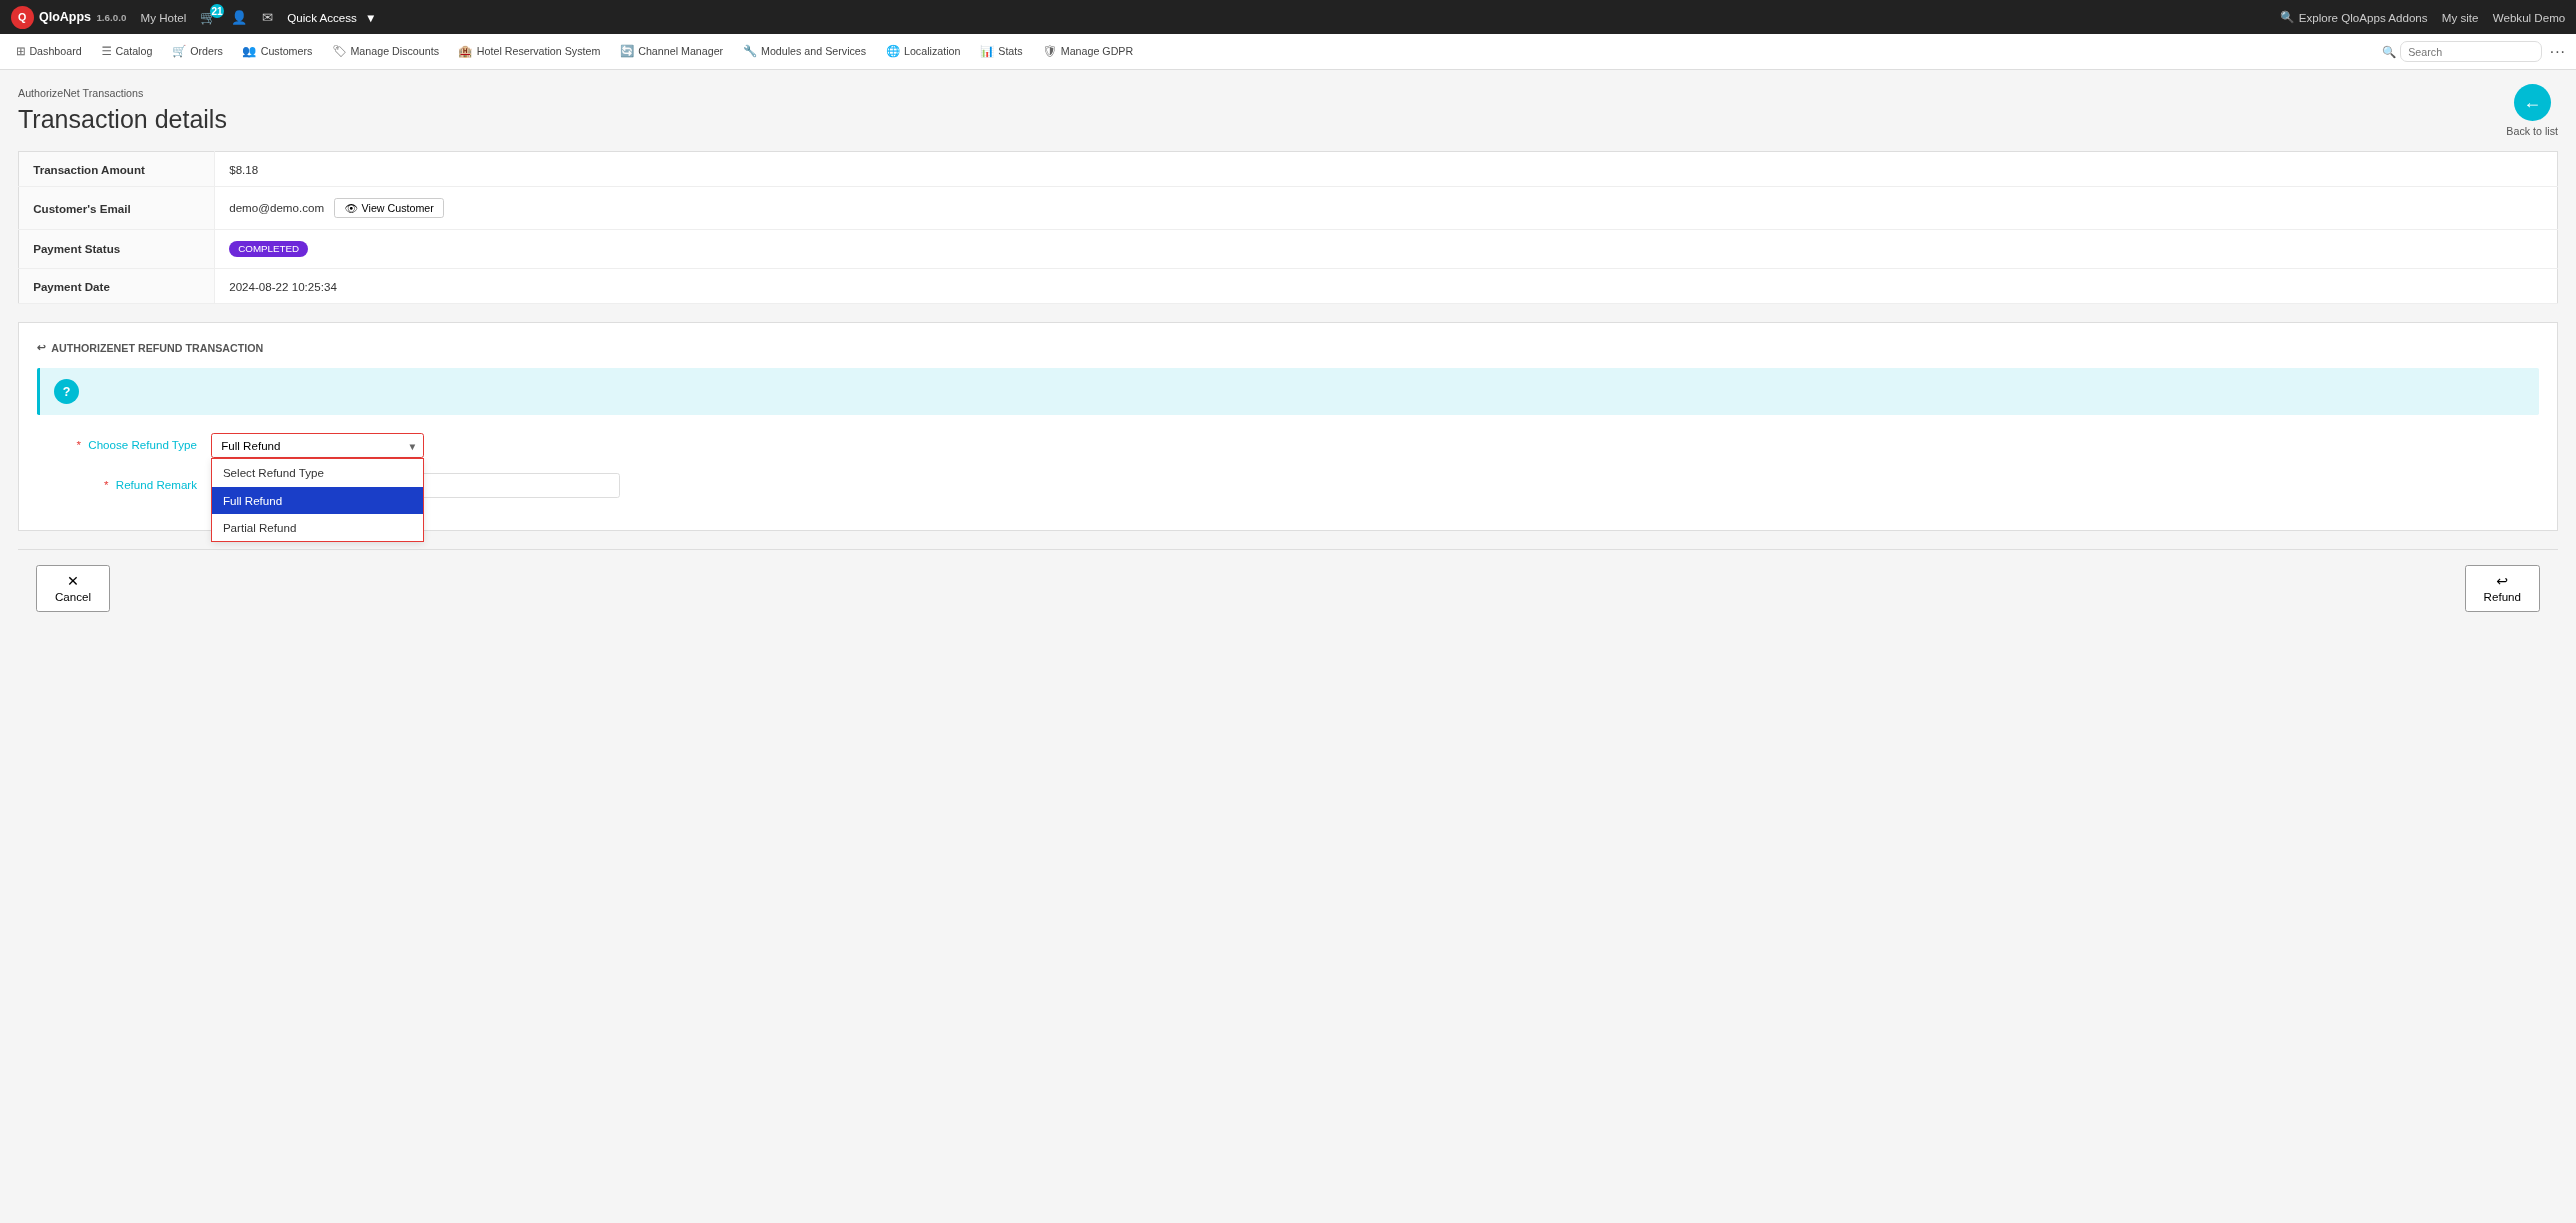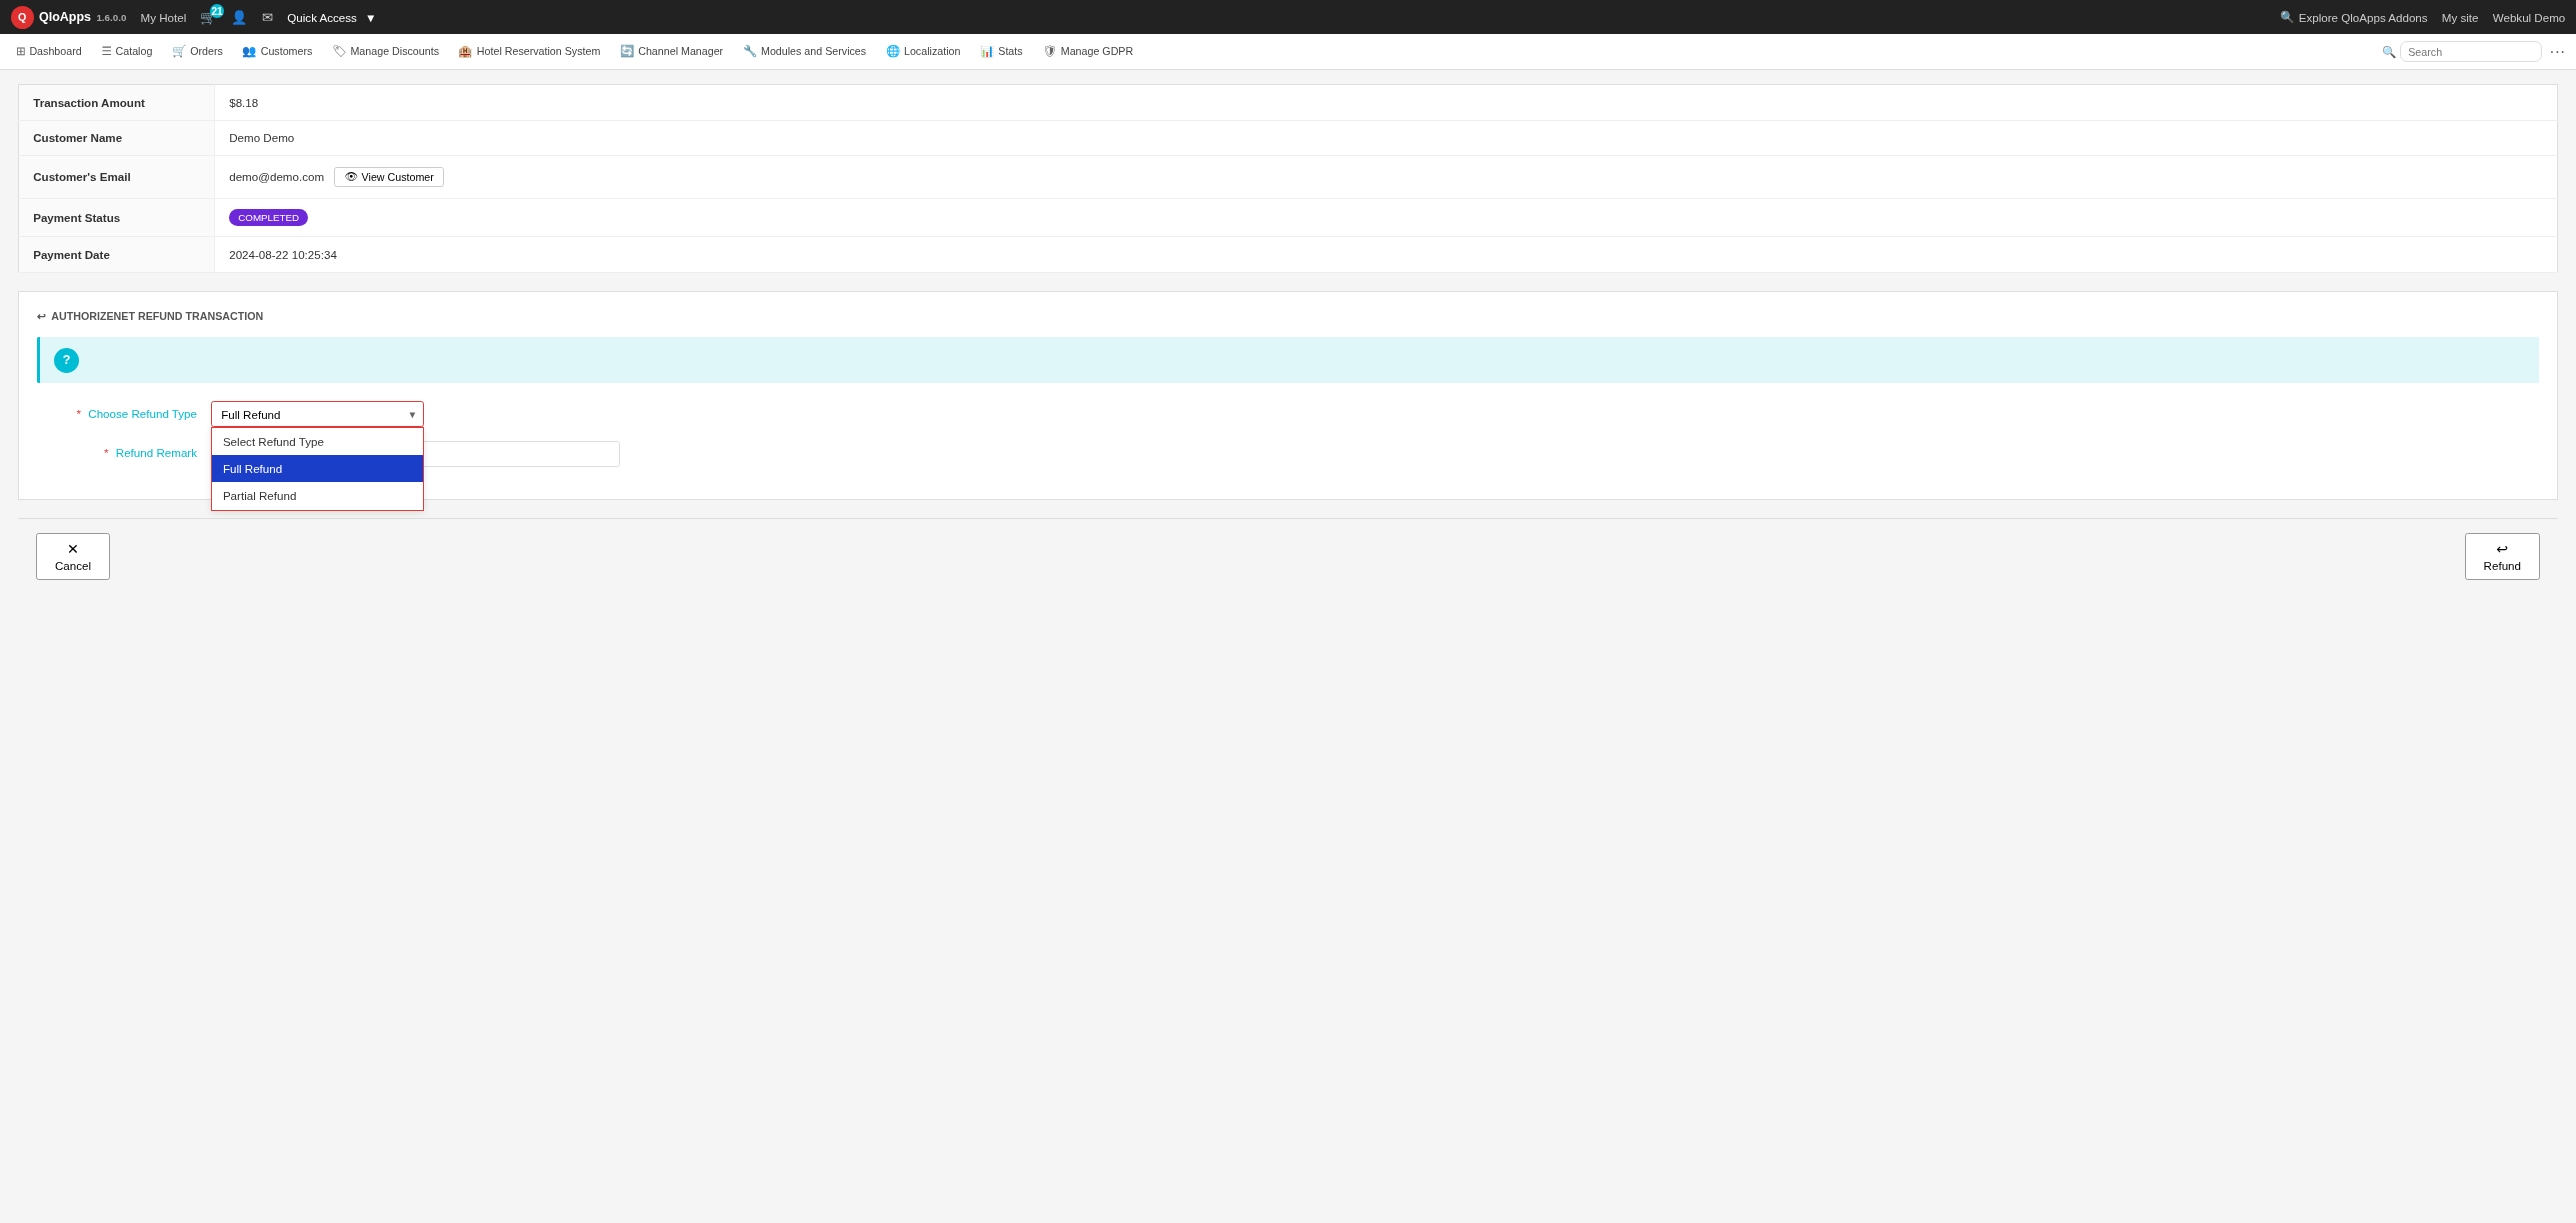--- a/index.html
+++ b/index.html
@@ -311,30 +311,36 @@
     <span>Manage GDPR</span>
   </div>
   <div class="nav-search-wrap">
     <span class="nav-icon">🔍</span>
     <input class="nav-search" type="text" placeholder="Search" style="">
     <button class="nav-more-btn">···</button>
   </div>
 </div>
 
 <div class="page-content">
+  <div class="page-title-row">
+    <div>
+      <div class="breadcrumb">AuthorizeNet Transactions</div>
+      <h1 class="page-title">Transaction details</h1>
+    </div>
+    <div class="back-to-list-btn">
+      <div class="back-circle">←</div>
+      <span>Back to list</span>
+    </div>
+  </div>
 
   <table class="details-table">
     <tbody>
       <tr>
         <td>Transaction Amount</td>
         <td>$8.18</td>
-      </tr>
-      <tr>
-        <td>Customer Name</td>
-        <td>Demo Demo</td>
       </tr>
       <tr>
         <td>Customer's Email</td>
         <td>
           <span>demo@demo.com</span>
           <button class="view-customer-btn">
             <span>👁</span>
             <span>View Customer</span>
           </button>
         </td>

